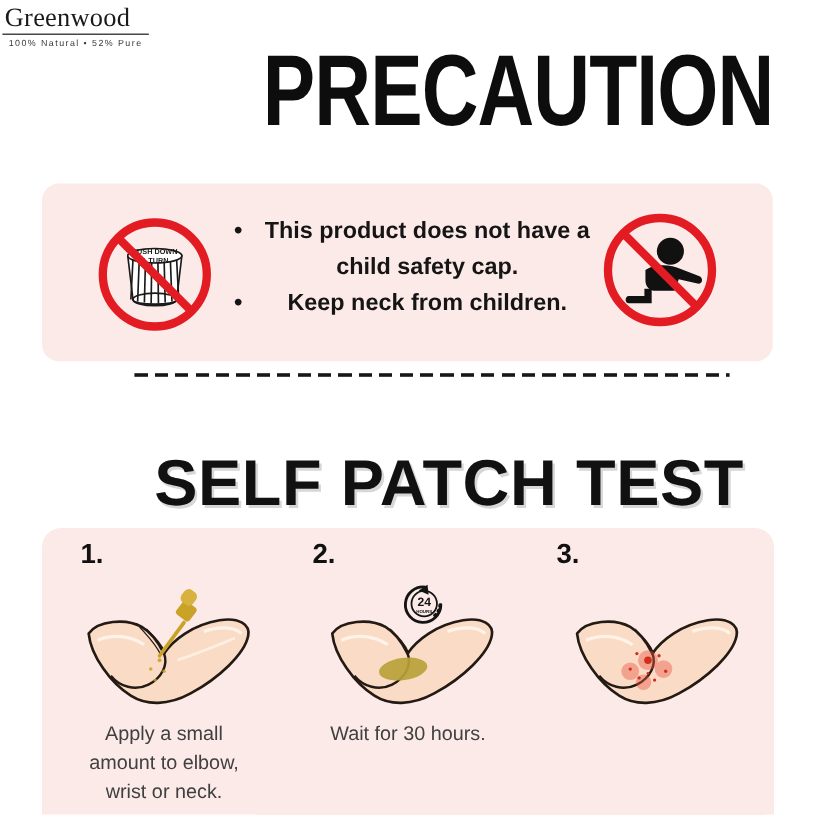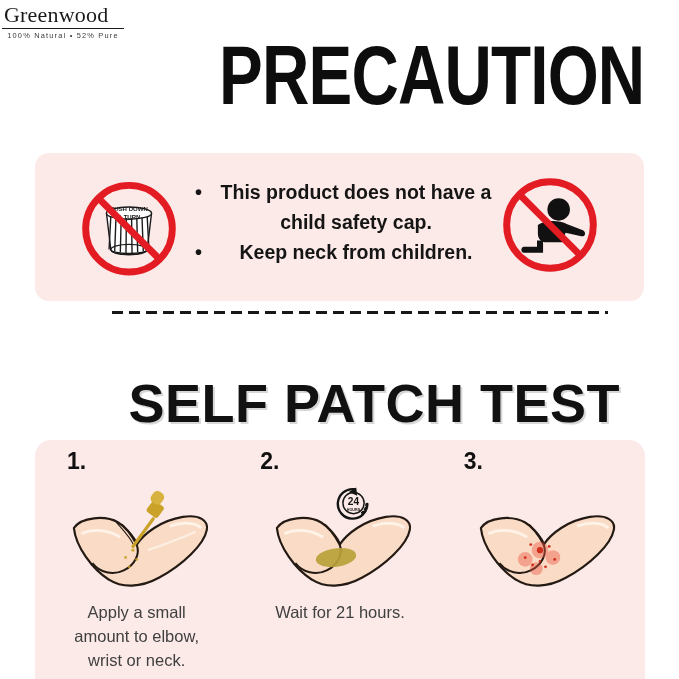--- a/index.html
+++ b/index.html
@@ -185,21 +185,21 @@
           <g transform="translate(96,6)">
             <path d="M20 4 A16 16 0 1 0 34 20" fill="none" stroke="#141414" stroke-width="2.6" stroke-linecap="round"></path>
             <path d="M33 20 A13 13 0 0 1 26 31" fill="none" stroke="#141414" stroke-width="2.4" stroke-dasharray="1.6 3" stroke-linecap="round"></path>
             <path d="M14 7 L22 2 L23 11 Z" fill="#141414"></path>
             <circle cx="19" cy="19" r="11.5" fill="none" stroke="#141414" stroke-width="1.6"></circle>
             <text x="19" y="21" font-family="Liberation Sans, sans-serif" font-size="11" font-weight="bold" fill="#141414" text-anchor="middle">24</text>
             <text x="19" y="27.5" font-family="Liberation Sans, sans-serif" font-size="4" font-weight="bold" fill="#141414" text-anchor="middle">HOURS</text>
           </g>
         </svg>
       </div>
-      <div class="step-cap">Wait for 21 hours.</div>
+      <div class="step-cap">Wait for 30 hours.</div>
     </div>
 
     <div class="step step3">
       <div class="step-num">3.</div>
       <div class="step-art">
         <svg viewBox="0 0 200 130" width="100%" height="100%" preserveAspectRatio="xMidYMid meet" aria-hidden="true">
           <path d="M32 52 C40 40 66 38 80 46 C90 52 96 62 100 70 C108 58 126 44 150 40 C168 37 178 44 176 54 C173 70 150 92 124 106 C104 117 84 117 70 108 C52 97 34 72 32 52 Z" fill="#FADCC6" stroke="#241a14" stroke-width="2.4" stroke-linejoin="round"></path>
           <path d="M100 70 C104 80 98 92 86 98 C74 104 60 100 52 90" fill="none" stroke="#241a14" stroke-width="2.2"></path>
           <path d="M84 48 C92 56 98 62 101 70" fill="none" stroke="#241a14" stroke-width="1.6"></path>
           <path d="M40 58 C54 52 70 54 82 62" fill="none" stroke="#fff7ef" stroke-width="3" opacity=".85"></path>

